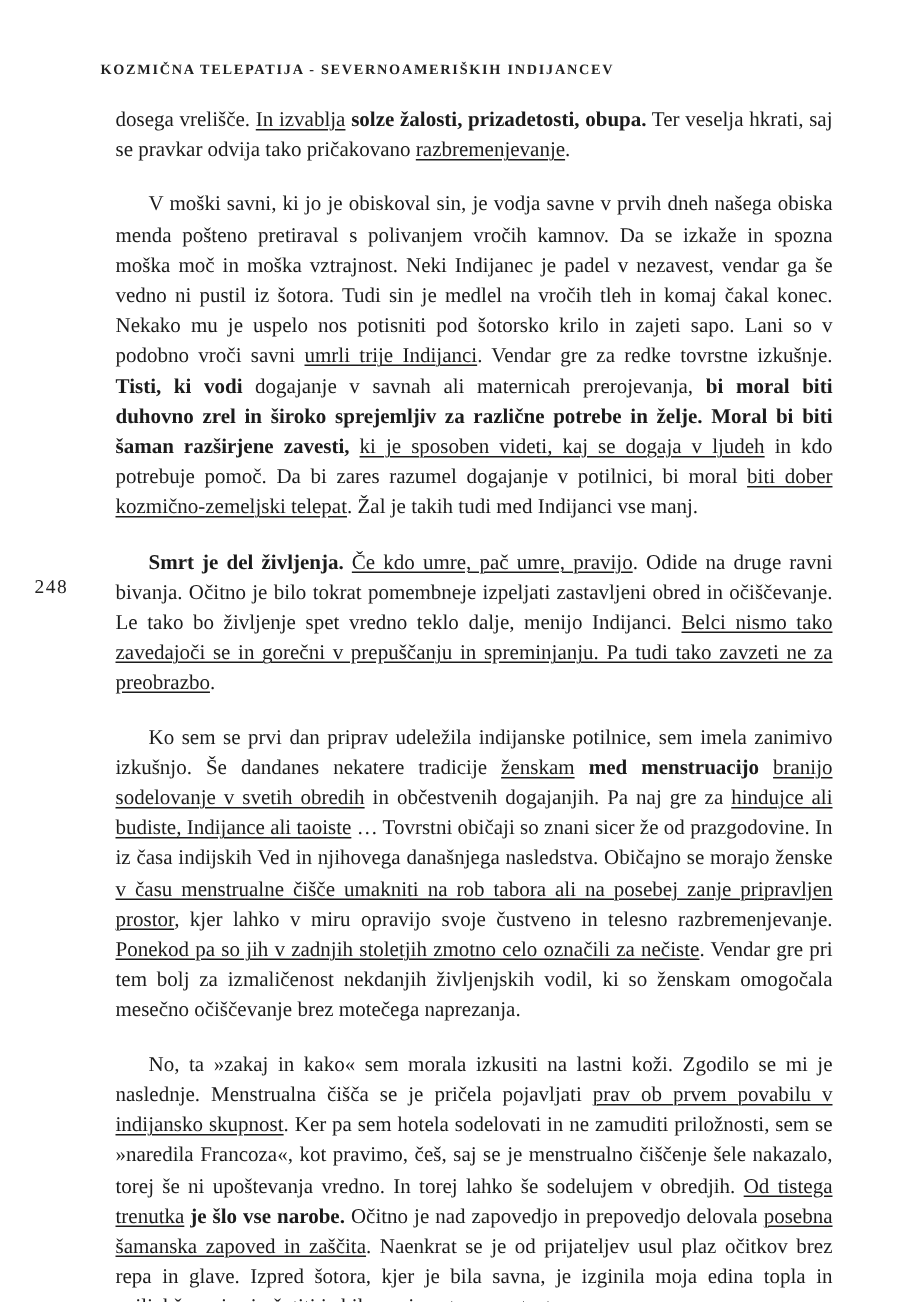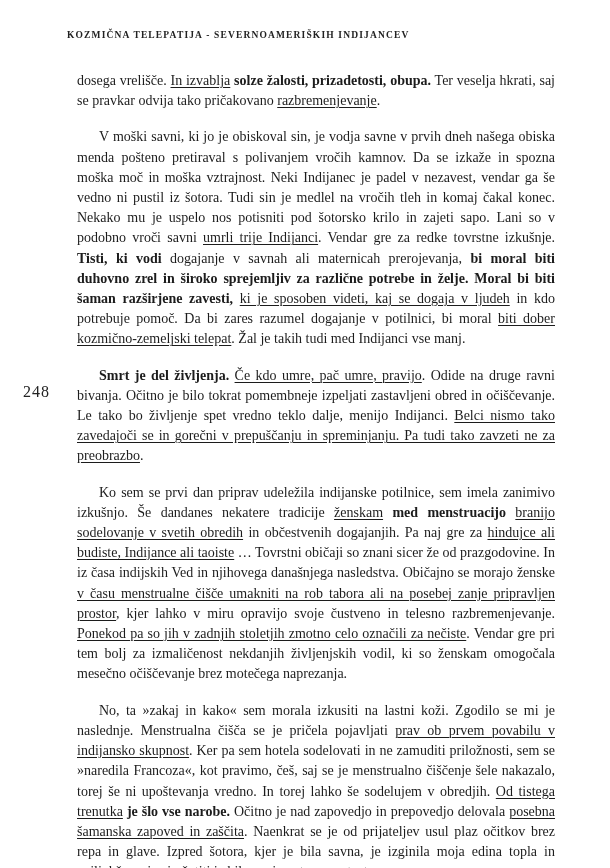--- a/index.html
+++ b/index.html
@@ -11,34 +11,34 @@
     position: relative;
     width: 610px;
     height: 868px;
     background: #ffffff;
     overflow: hidden;
     color: #1c1c1c;
   }
   .running-header {
     position: absolute;
     left: 67px;
-    top: 30px;
+    top: 42px;
     font-family: "Liberation Serif", serif;
     font-size: 9.5px;
     font-weight: 700;
     letter-spacing: 1.15px;
     color: #222222;
     white-space: nowrap;
   }
   .page-number {
     position: absolute;
     left: 23px;
     top: 383px;
     font-family: "Liberation Serif", serif;
-    font-size: 16px;
+    font-size: 13px;
     letter-spacing: 1px;
     color: #222222;
   }
   .body-text {
     position: absolute;
     left: 77px;
     top: 71px;
     width: 478px;
     font-family: "Liberation Serif", serif;
     font-size: 14px;

